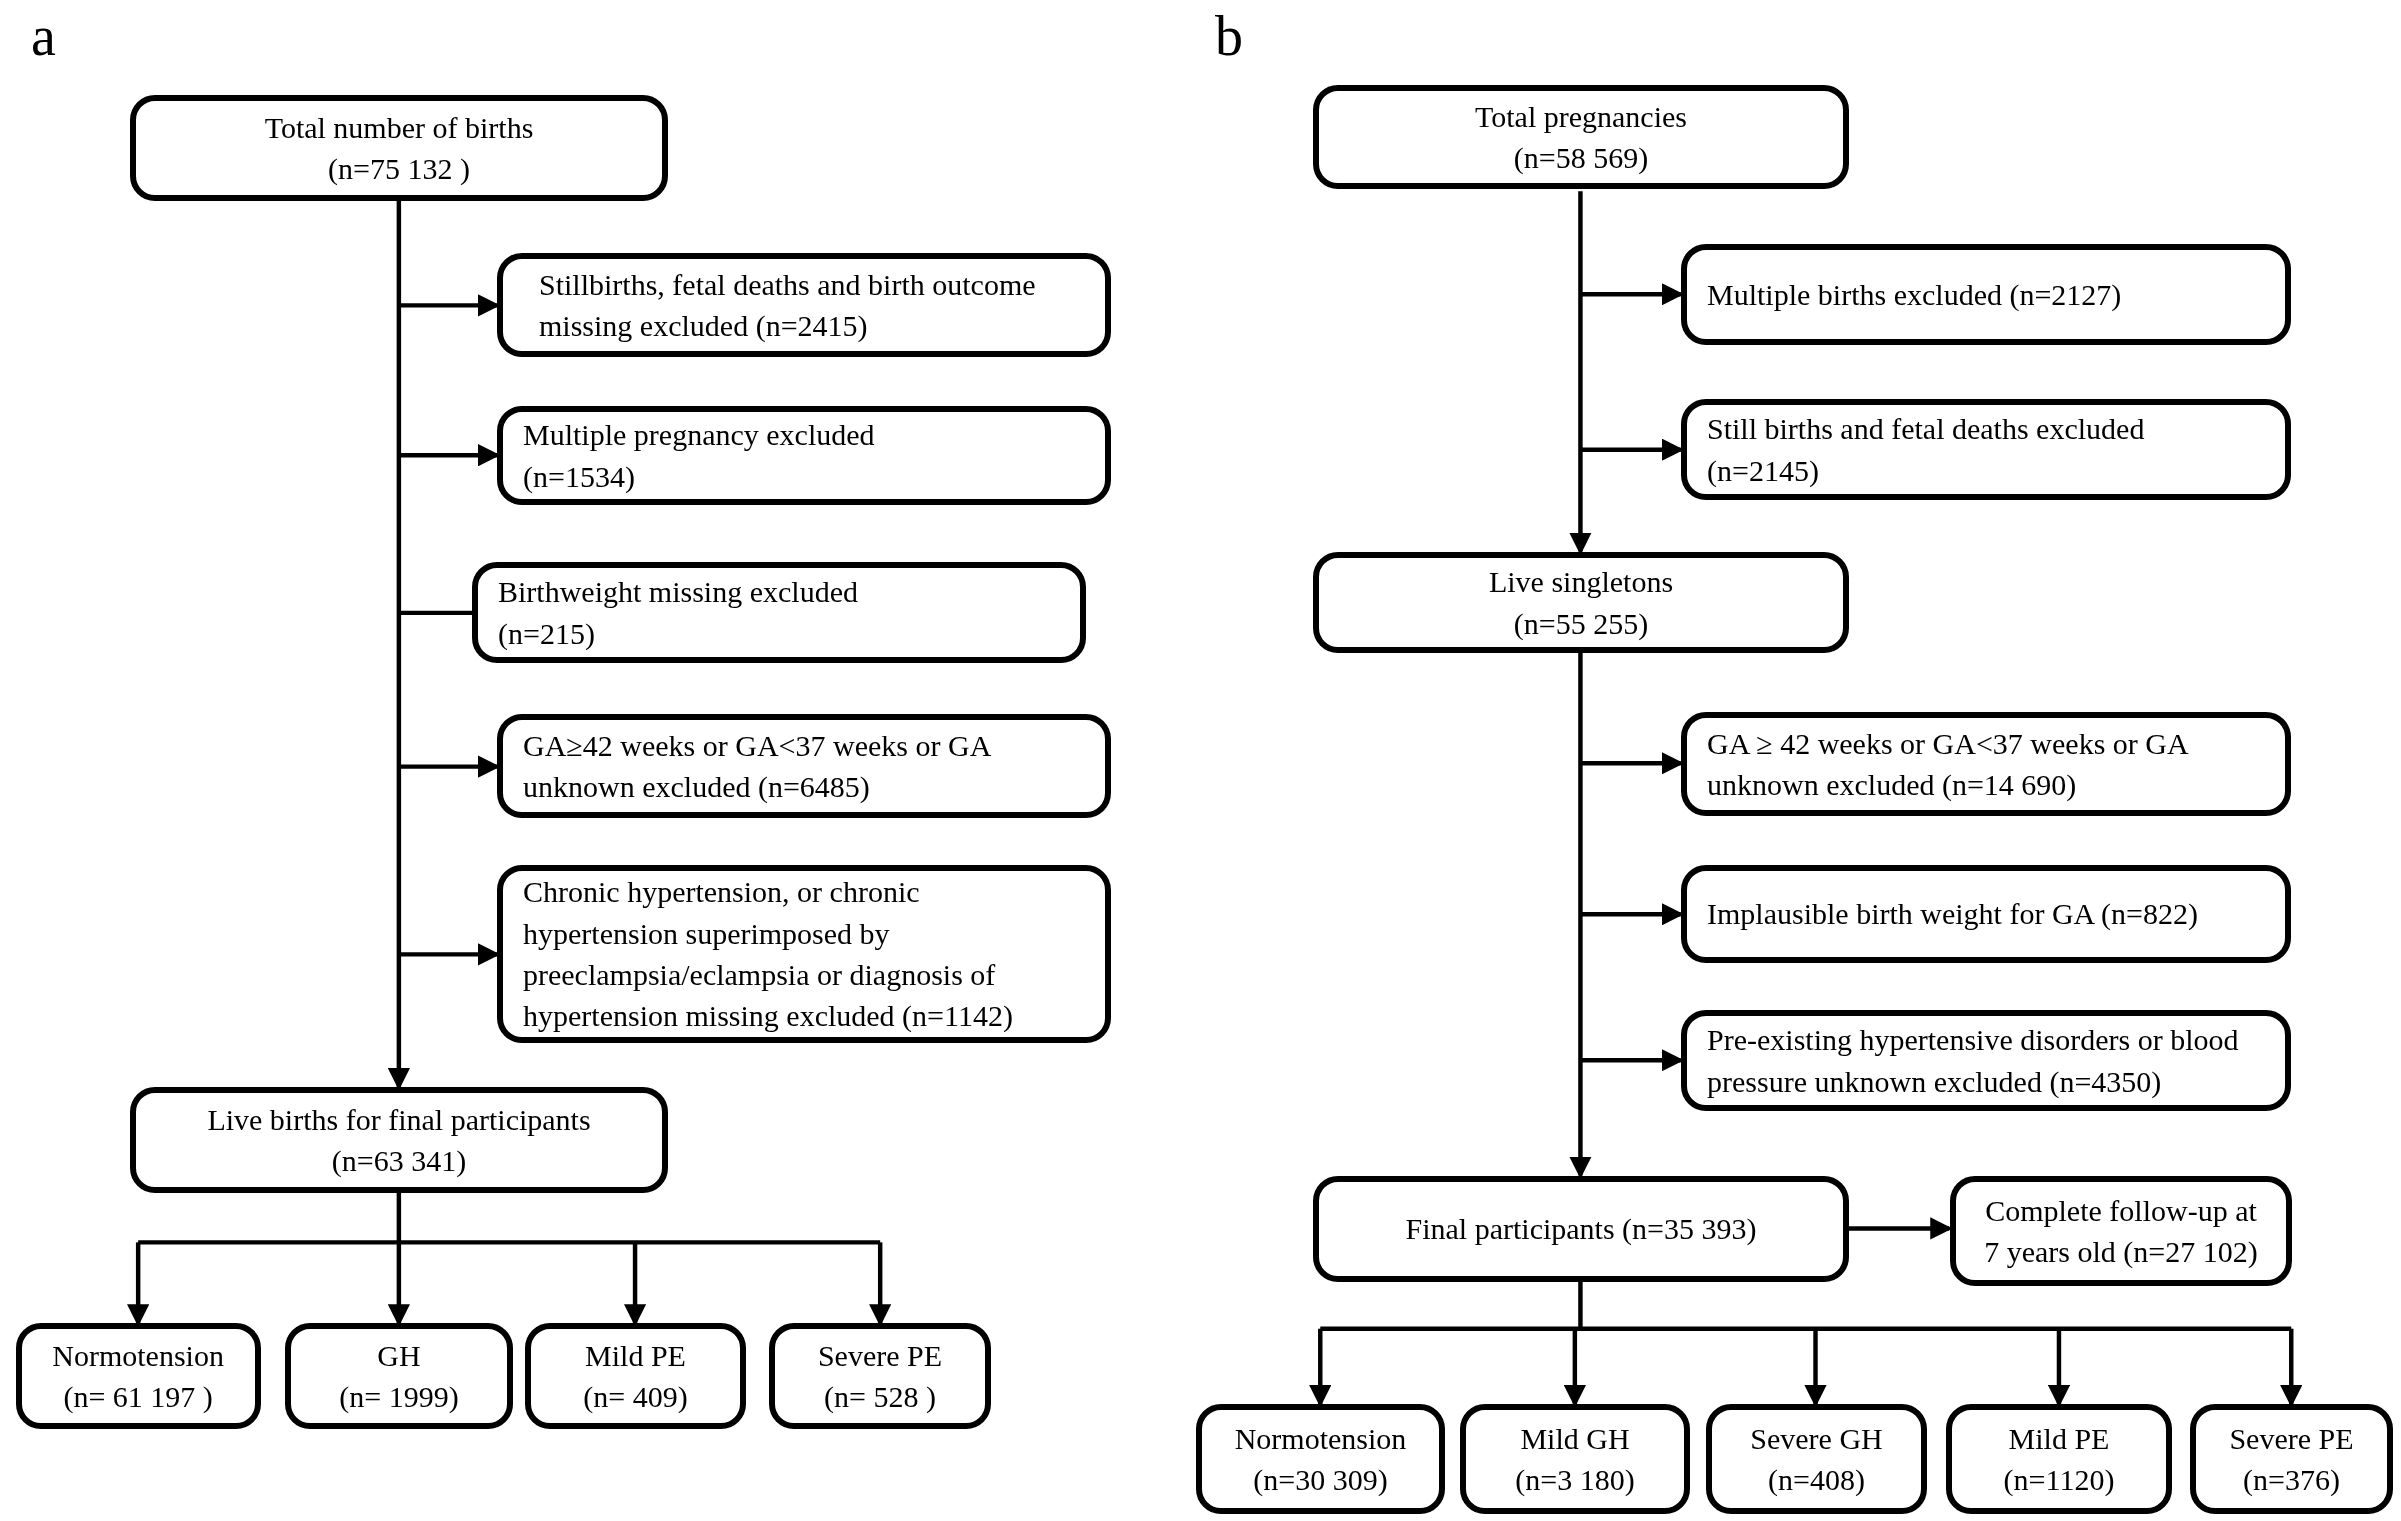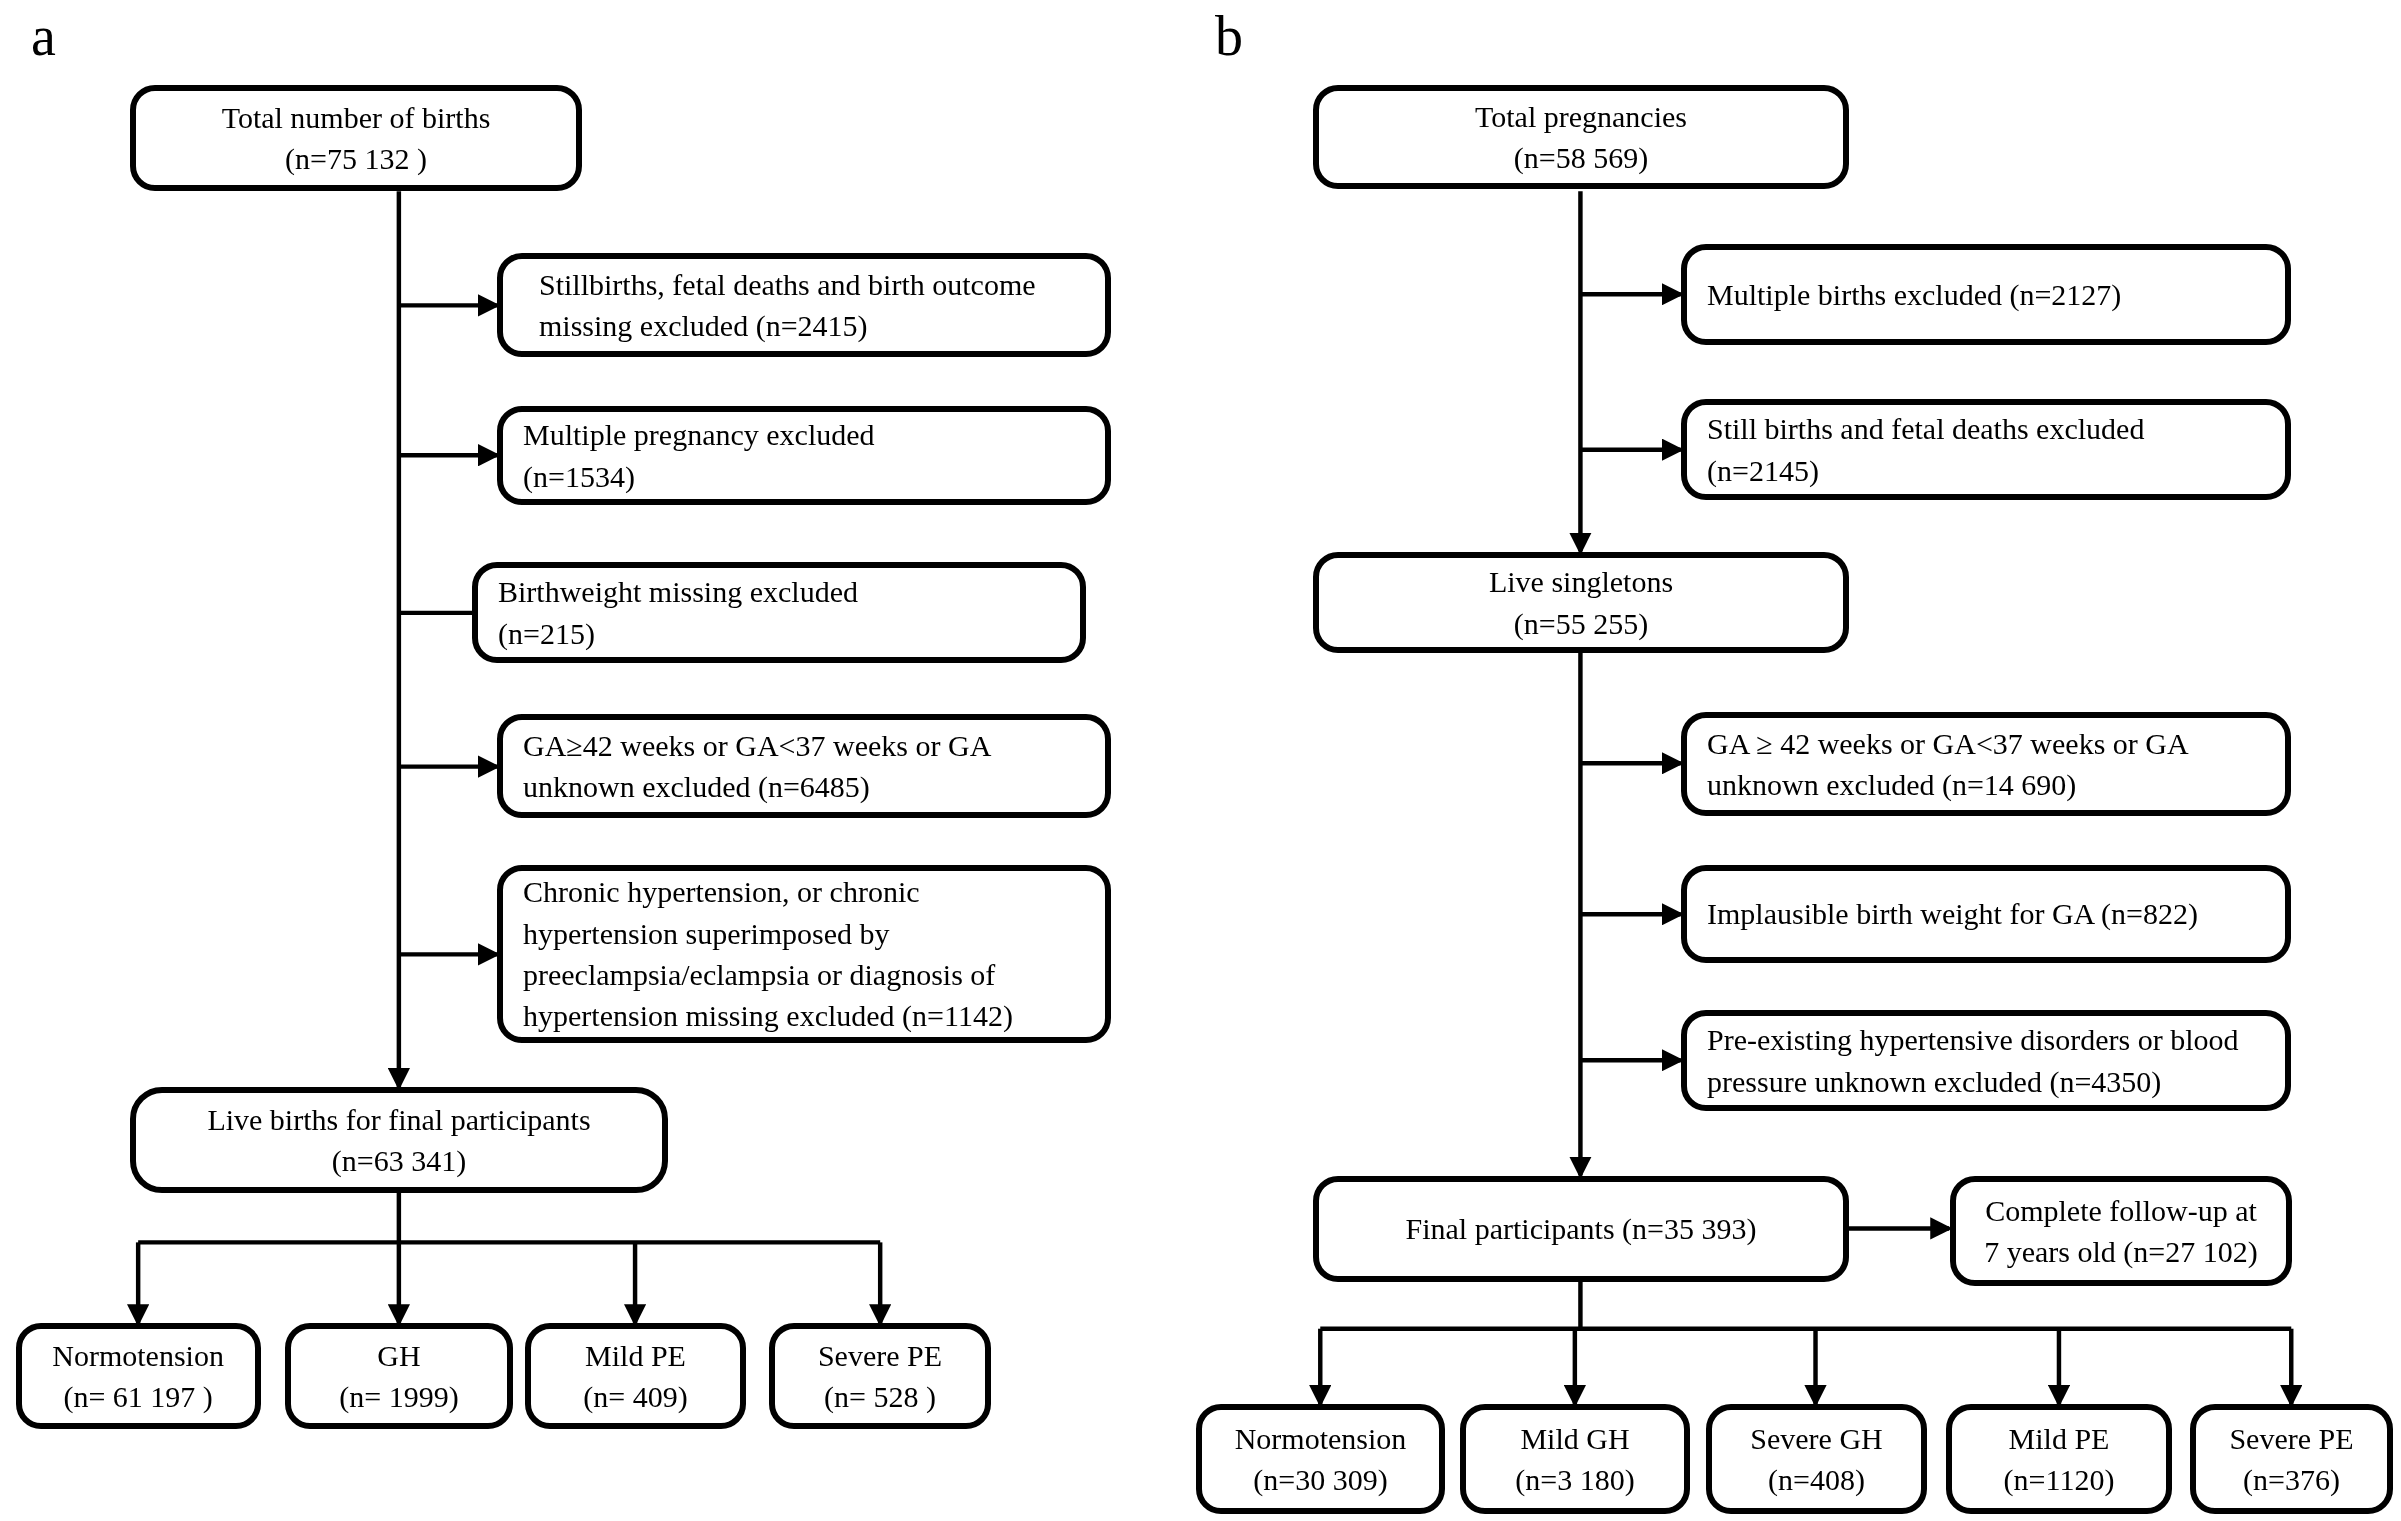--- a/index.html
+++ b/index.html
@@ -71,21 +71,21 @@
     <line class="ln" x1="2370" y1="2385" x2="4113" y2="2385"></line>
     <line class="ln" x1="2370" y1="2385" x2="2370" y2="2520" marker-end="url(#ah)"></line>
     <line class="ln" x1="2827" y1="2385" x2="2827" y2="2520" marker-end="url(#ah)"></line>
     <line class="ln" x1="3259" y1="2385" x2="3259" y2="2520" marker-end="url(#ah)"></line>
     <line class="ln" x1="3696" y1="2385" x2="3696" y2="2520" marker-end="url(#ah)"></line>
     <line class="ln" x1="4113" y1="2385" x2="4113" y2="2520" marker-end="url(#ah)"></line>
   </svg>
 
   <div class="panel-label" style="left:31px;top:8.4px;">a</div>
 
-  <div class="node center" style="left:130px;top:85px;width:452px;height:106px;">
+  <div class="node center" style="left:130px;top:95px;width:538px;height:106px;">
     <span class="txt">Total number of births
 (n=75 132 )</span>
   </div>
 
   <div class="node left" style="left:497px;top:253px;width:614px;height:104px;padding-left:36px;">
     <span class="txt">Stillbirths, fetal deaths and birth outcome
 missing excluded (n=2415)</span>
   </div>
 
   <div class="node left" style="left:497px;top:406px;width:614px;height:99px;">
@@ -103,21 +103,21 @@
 unknown excluded (n=6485)</span>
   </div>
 
   <div class="node left" style="left:497px;top:865px;width:614px;height:178px;">
     <span class="txt">Chronic hypertension, or chronic
 hypertension superimposed by
 preeclampsia/eclampsia or diagnosis of
 hypertension missing excluded (n=1142)</span>
   </div>
 
-  <div class="node center" style="left:130px;top:1087px;width:538px;height:106px;border-radius:32px;">
+  <div class="node center" style="left:130px;top:1087px;width:538px;height:106px;">
     <span class="txt">Live births for final participants
 (n=63 341)</span>
   </div>
 
   <div class="node center" style="left:15.6px;top:1323px;width:245px;height:106px;">
     <span class="txt">Normotension
 (n= 61 197 )</span>
   </div>
 
   <div class="node center" style="left:285px;top:1323px;width:228px;height:106px;">

